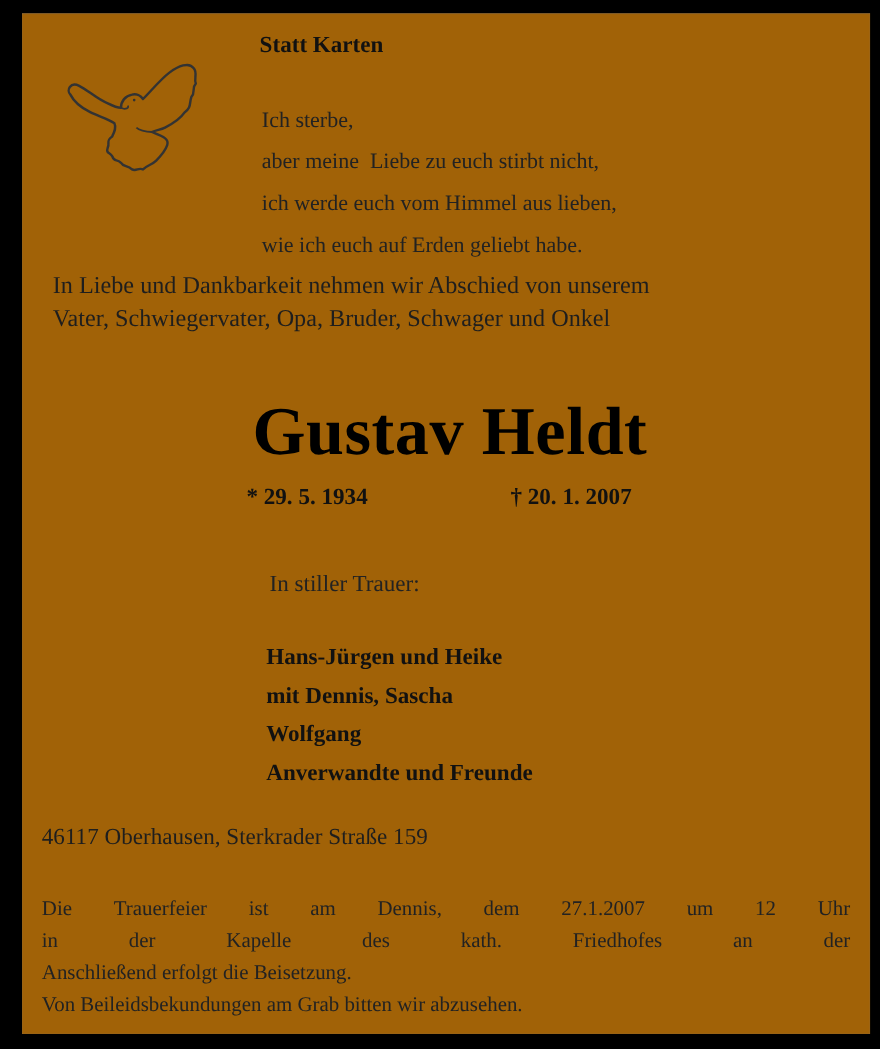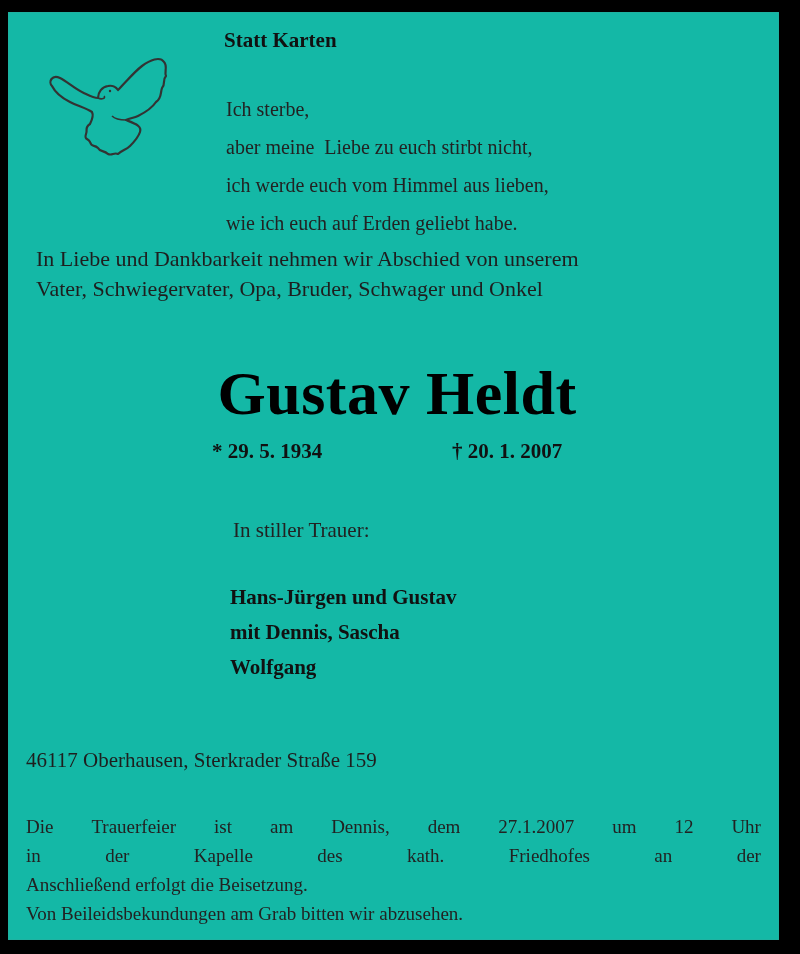--- a/index.html
+++ b/index.html
@@ -10,25 +10,25 @@
   body {
     width: 800px;
     height: 954px;
     position: relative;
     overflow: hidden;
     font-family: "Liberation Serif", "DejaVu Serif", serif;
     color: #1a1a1a;
   }
   .card {
     position: absolute;
-    left: 8px;
+    left: 20px;
     top: 12px;
     width: 771px;
     height: 928px;
-    background: #14b8a6;
+    background: #a16207;
     box-shadow: inset 0 0 1px #777;
   }
   .abs { position: absolute; white-space: nowrap; }
 
   .dove {
     position: absolute;
     left: 34px;
     top: 42px;
     width: 132px;
     height: 106px;
@@ -175,23 +175,24 @@
   </div>
 
   <div class="abs name">Gustav Heldt</div>
 
   <div class="abs birth">* 29. 5. 1934</div>
   <div class="abs death">† 20. 1. 2007</div>
 
   <div class="abs trauer-label">In stiller Trauer:</div>
 
   <div class="abs mourners">
-    <div>Hans-Jürgen und Gustav</div>
+    <div>Hans-Jürgen und Heike</div>
     <div>mit Dennis, Sascha</div>
     <div>Wolfgang</div>
+    <div>Anverwandte und Freunde</div>
   </div>
 
   <div class="abs address">46117 Oberhausen, Sterkrader Straße 159</div>
 
   <div class="abs ceremony">
     <span class="j" style="display: flex; justify-content: space-between;"><span>Die</span><span>Trauerfeier</span><span>ist</span><span>am</span><span>Dennis,</span><span>dem</span><span>27.1.2007</span><span>um</span><span>12</span><span>Uhr</span></span>
     <span class="j" style="display: flex; justify-content: space-between;"><span>in</span><span>der</span><span>Kapelle</span><span>des</span><span>kath.</span><span>Friedhofes</span><span>an</span><span>der</span></span>
     <span class="l">Anschließend erfolgt die Beisetzung.</span>
     <span class="l">Von Beileidsbekundungen am Grab bitten wir abzusehen.</span>
   </div>

